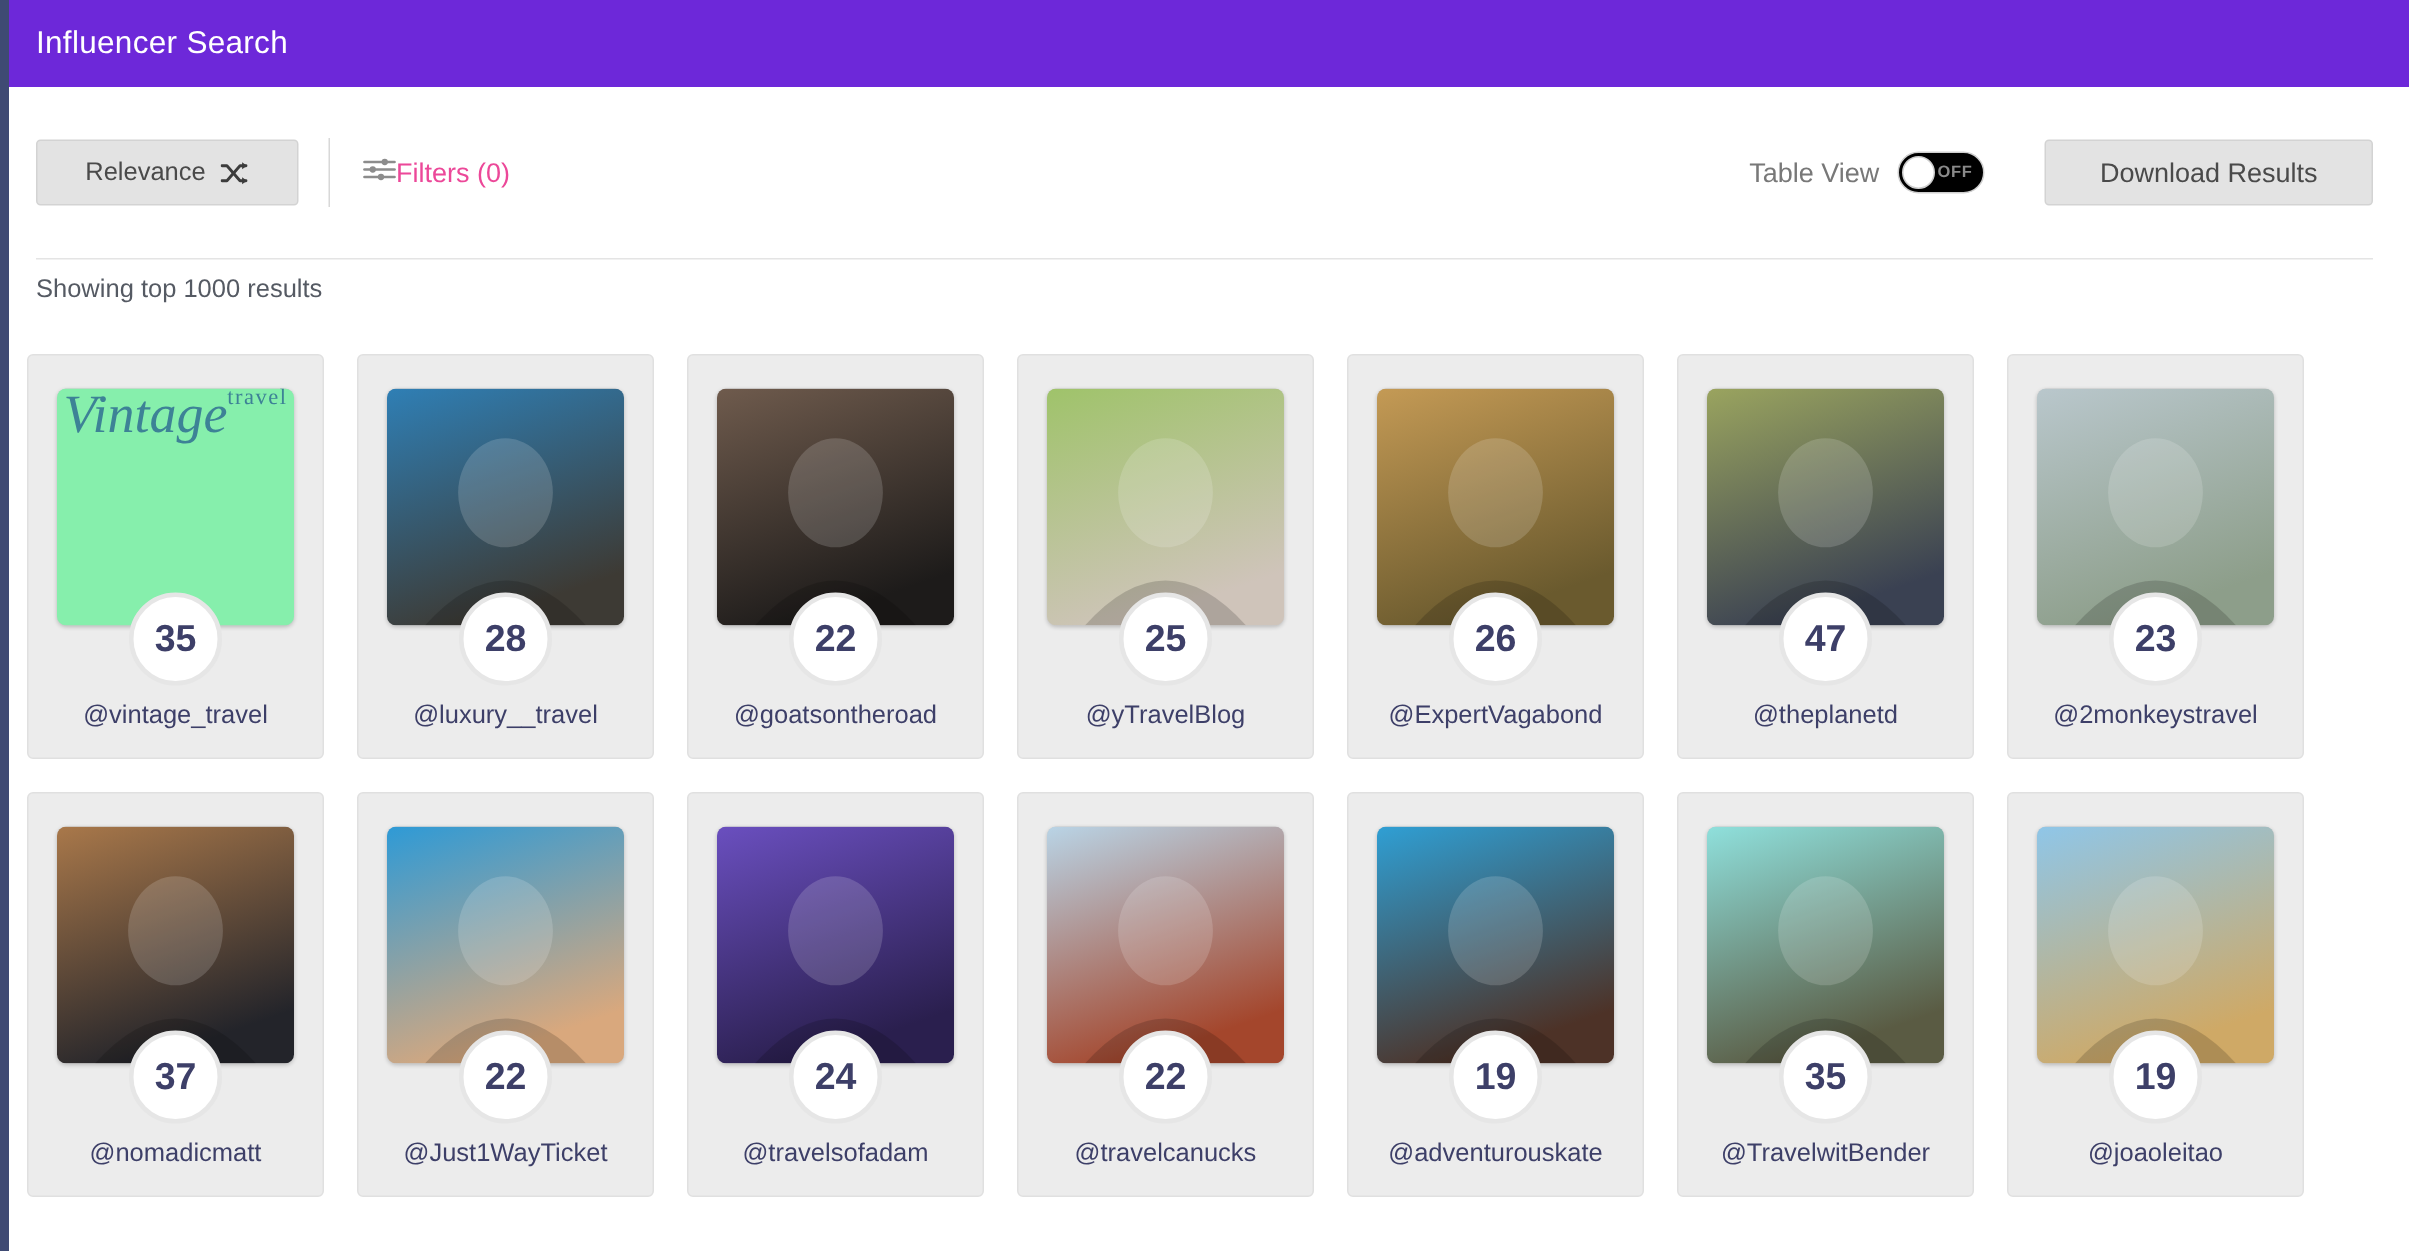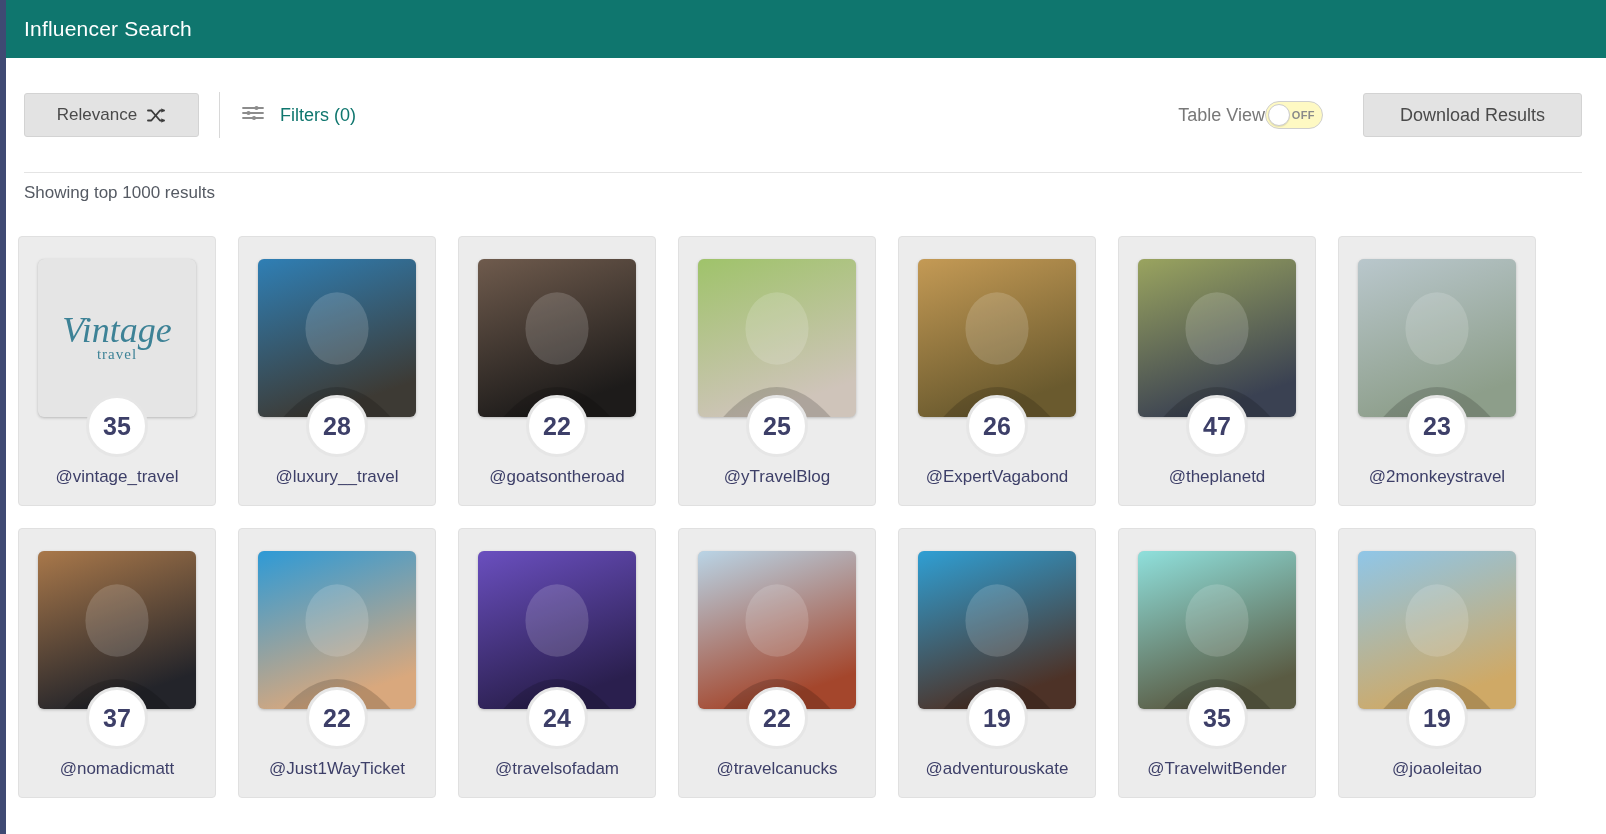--- a/index.html
+++ b/index.html
@@ -27,21 +27,21 @@
     background: #3f4a73;
     z-index: 5;
   }
 
   
   .app-header {
     position: absolute;
     left: 0; top: 0;
     width: 1606px;
     height: 58px;
-    background: #0f766e;
+    background: #6d28d9;
     display: flex;
     align-items: center;
     padding-left: 24px;
   }
   .app-title {
     color: #ffffff;
     font-size: 21px;
     font-weight: 400;
     letter-spacing: 0.2px;
   }
@@ -110,43 +110,44 @@
   .tool-divider {
     width: 1px;
     height: 46px;
     background: #d8d8d8;
     margin: 0 22px 0 20px;
   }
 
   .filters-btn {
     display: flex;
     align-items: center;
-    gap: 16px;
+    gap: 0;
     cursor: pointer;
-    color: #0f766e;
+    color: #ec4899;
     font-size: 18px;
     height: 44px;
   }
 
   .spacer { flex: 1 1 auto; }
 
   .table-view-group {
     display: flex;
     align-items: center;
+    gap: 12px;
     margin-right: 40px;
   }
   .table-view-label {
     color: #787878;
     font-size: 18px;
   }
   .toggle {
     width: 58px;
     height: 28px;
     border-radius: 14px;
-    background: #fef9c3;
+    background: #000000;
     border: 1px solid #cfcfcf;
     position: relative;
     cursor: pointer;
     display: flex;
     align-items: center;
   }
   .toggle .knob {
     position: absolute;
     left: 2px; top: 2px;
     width: 22px; height: 22px;
@@ -254,24 +255,23 @@
     color: #3d3f68;
     padding: 0 4px;
     white-space: nowrap;
     overflow: hidden;
     text-overflow: ellipsis;
   }
 
   
   .logo-tile {
     width: 100%; height: 100%;
-    background: #e5e5e5;
-    display: flex;
-    flex-direction: column;
-    align-items: center;
+    background: #86efac;
+    display: flex;
+    flex-direction: row;
     justify-content: center;
   }
   .logo-word {
     font-family: "Liberation Serif", serif;
     font-style: italic;
     font-size: 36px;
     color: #3d8296;
     line-height: 0.95;
   }
   .logo-sub {

